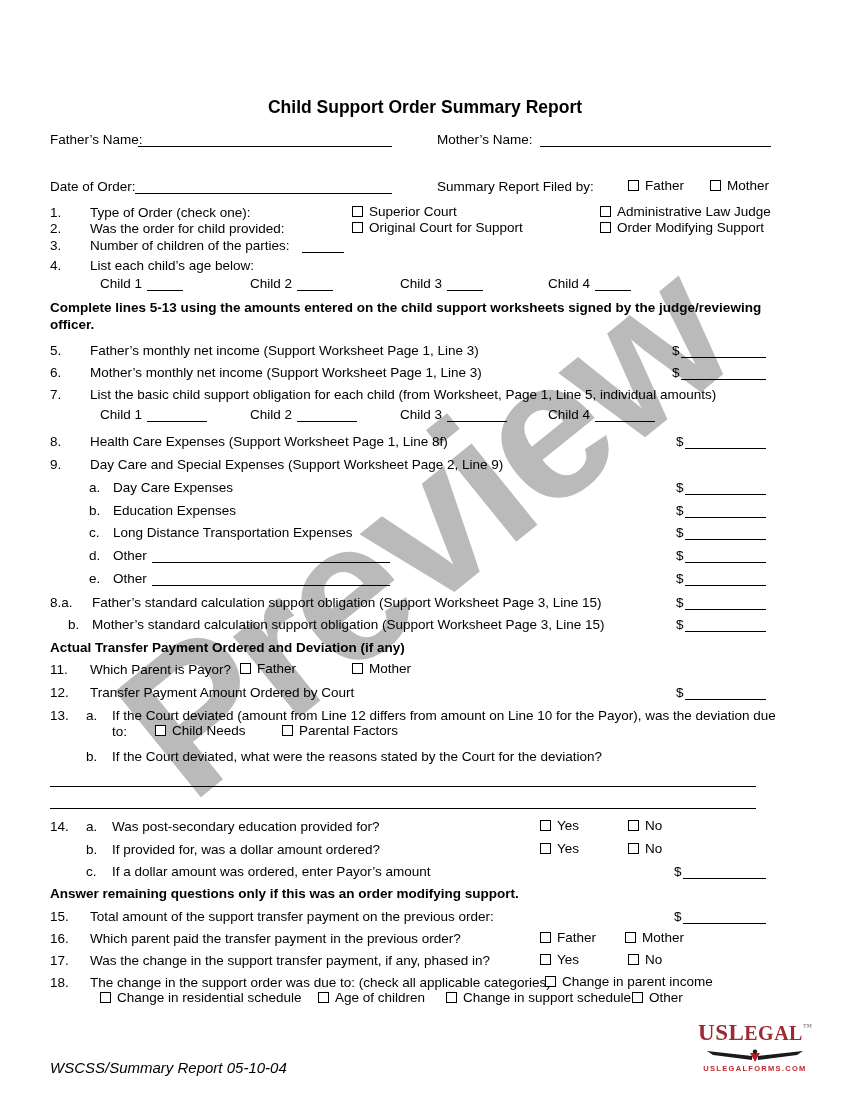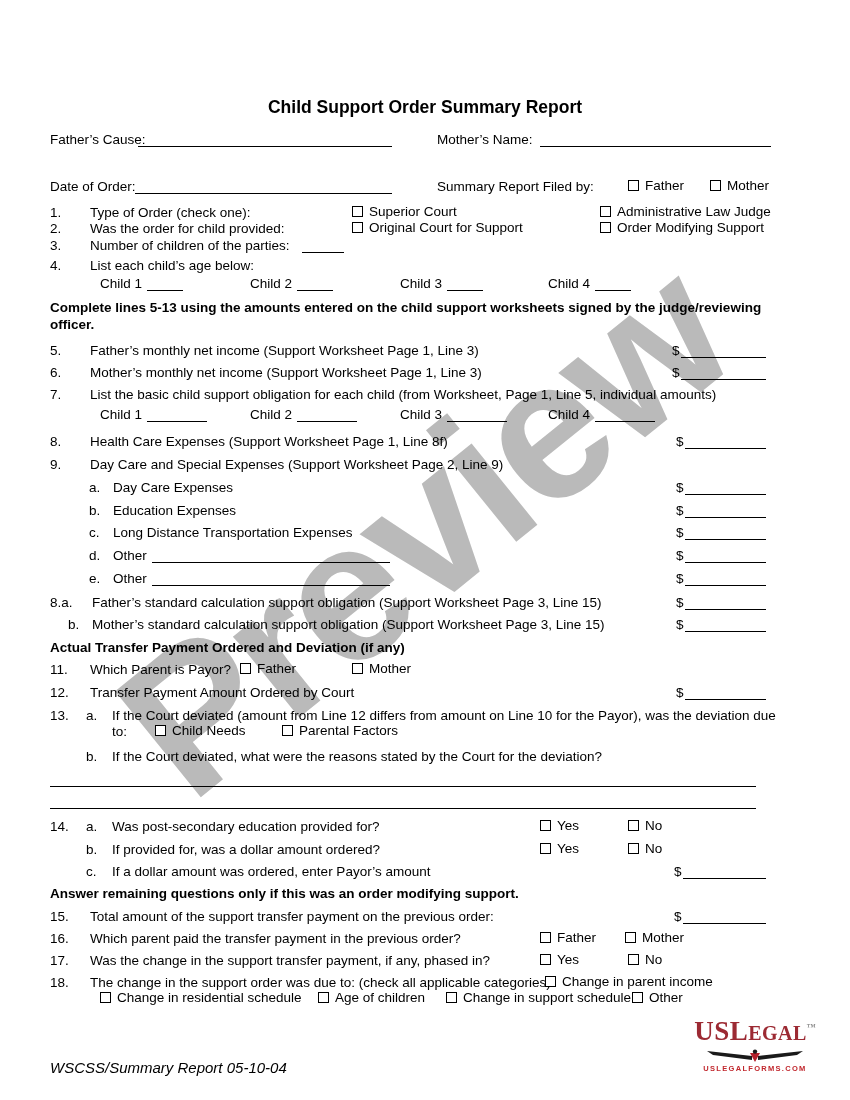--- a/index.html
+++ b/index.html
@@ -21,37 +21,37 @@
   .u{position:absolute;top:1px;height:14px;border-bottom:1.4px solid #000;}
   .blank{display:inline-block;border-bottom:1.4px solid #000;height:10px;vertical-align:-3px;margin-left:5px;}
   .cb{display:inline-block;width:9px;height:9px;border:1.4px solid #000;margin-right:6px;position:relative;top:1px;background:#fff;}
   .opt{position:absolute;top:0;white-space:nowrap;}
   .hr{position:absolute;left:50px;width:706px;height:0;border-top:1.5px solid #000;z-index:1;}
   .note{position:absolute;left:50px;width:752px;font-weight:700;line-height:16.5px;z-index:1;}
   .footer-id{position:absolute;left:50px;top:1059px;font-style:italic;font-size:15px;z-index:1;}
   .logo{position:absolute;left:690px;top:1014px;width:130px;text-align:center;z-index:1;
     font-family:"Liberation Serif",serif;}
   .logo-name{color:#9c2a33;font-weight:700;line-height:26px;white-space:nowrap;}
-  .logo-name .big{font-size:27px;letter-spacing:.5px;text-align:right;}
+  .logo-name .big{font-size:23px;letter-spacing:.5px;text-align:right;}
   .logo-name .small{font-size:20px;letter-spacing:.5px;}
   .logo-name .tm{font-size:9px;vertical-align:10px;color:#8d8d8d;}
   .logo-domain{color:#c1272d;font-family:"Liberation Sans",sans-serif;
     font-size:7.5px;font-weight:700;letter-spacing:1.3px;margin-top:1px;}
 </style>
 </head>
 <body>
 
 <div class="page">
 
   <div class="wm">Preview</div>
 
   <div class="title">Child Support Order Summary Report</div>
 
   <div class="row" style="top:131px">
-    <span class="t" style="left:50px">Father’s Cause:</span>
+    <span class="t" style="left:50px">Father’s Name:</span>
     <span class="u" style="left:138px;width:254px"></span>
     <span class="t" style="left:437px">Mother’s Name:</span>
     <span class="u" style="left:540px;width:231px"></span>
   </div>
   <div class="row" style="top:178px">
     <span class="t" style="left:50px">Date of Order:</span>
     <span class="u" style="left:135px;width:257px"></span>
     <span class="t" style="left:437px">Summary Report Filed by:</span>
     <span class="opt" style="left:628px"><span class="cb"></span><span>Father</span></span>
     <span class="opt" style="left:710px"><span class="cb"></span><span>Mother</span></span>

